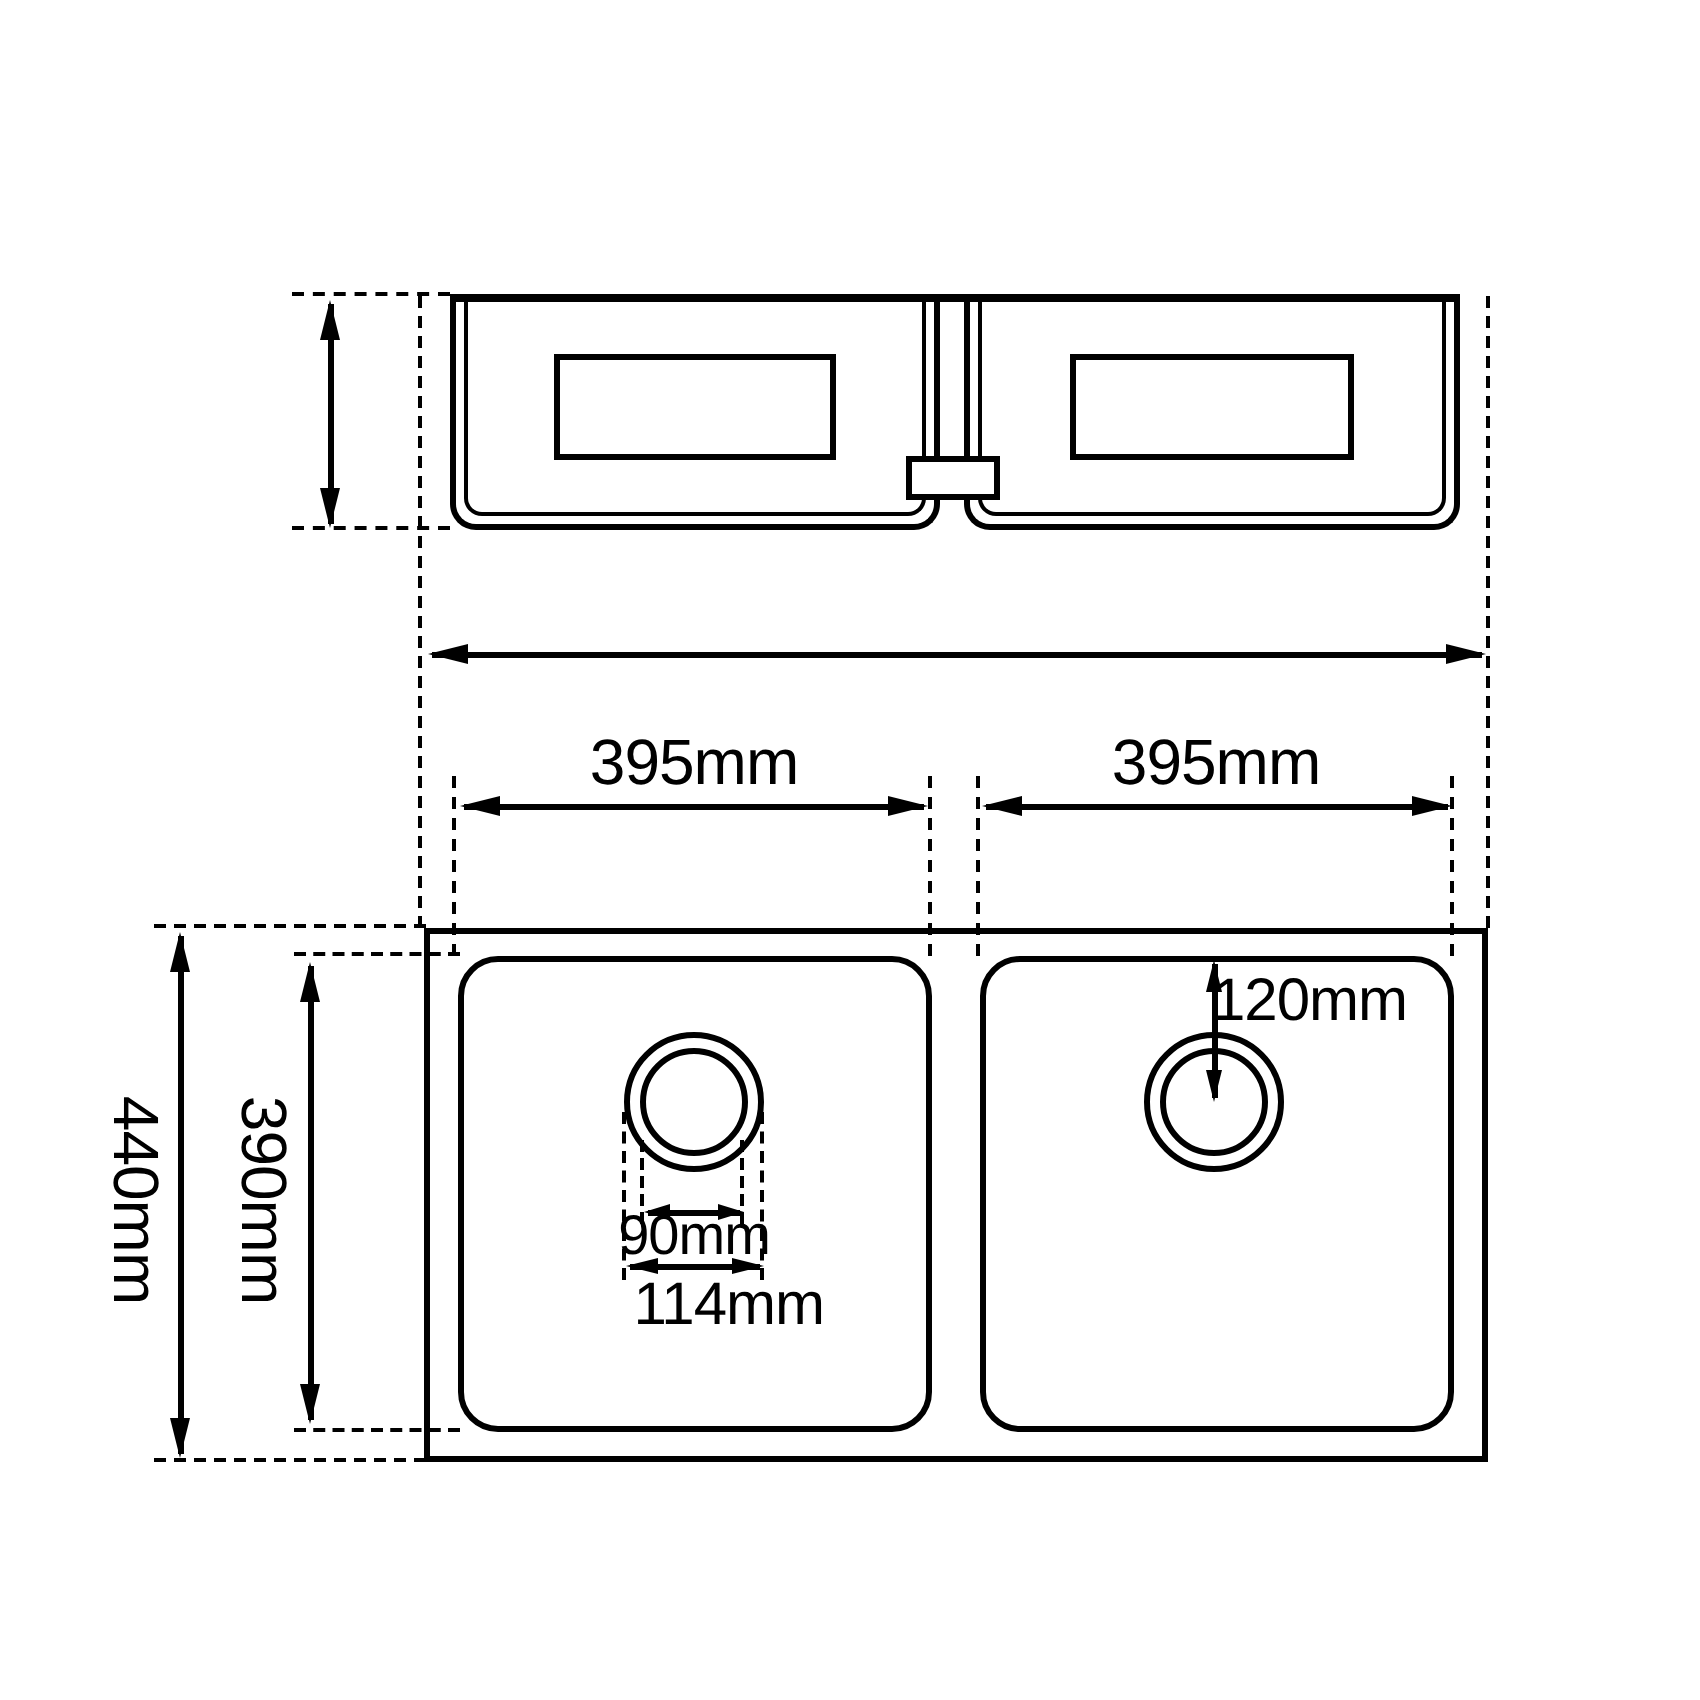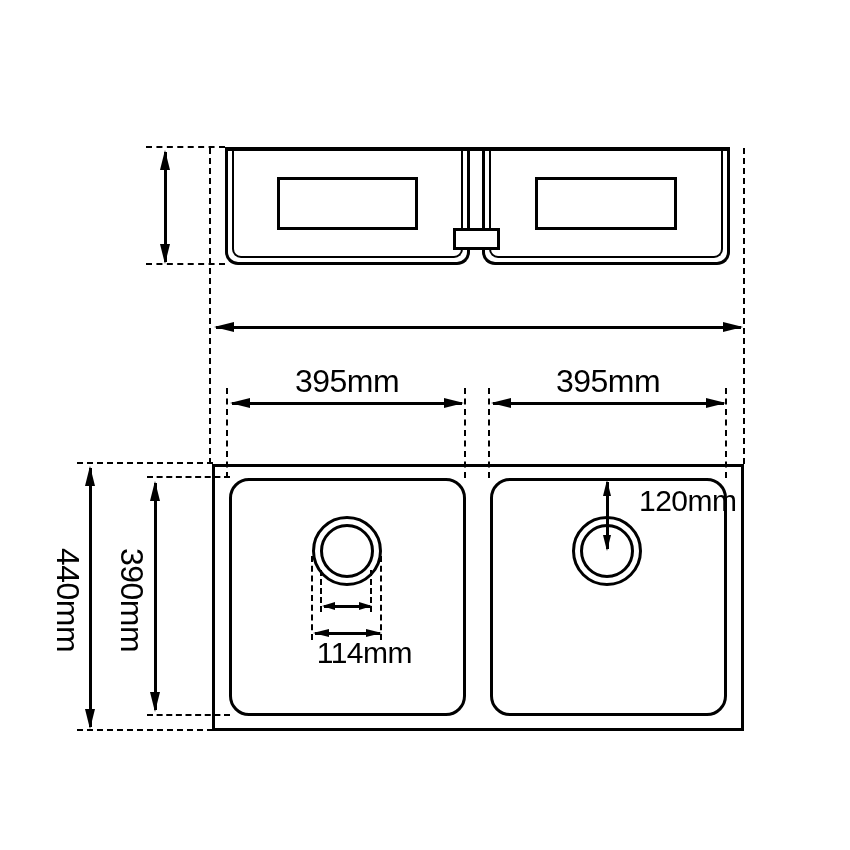--- a/index.html
+++ b/index.html
@@ -130,16 +130,17 @@
   <div class="arr-h md" style="left:313px;top:628px;width:69px;">
     <i class="shaft"></i>
       <i class="head-l"></i>
       <i class="head-r"></i>
   </div>
 
   <div class="lbl" style="left:267px;top:365px;width:160px;">395mm</div>
   <div class="lbl" style="left:528px;top:365px;width:160px;">395mm</div>
   <div class="lbl rot90" style="left:13px;top:584px;width:110px;">440mm</div>
   <div class="lbl rot90" style="left:77px;top:584px;width:110px;">390mm</div>
-  <div class="lbl-md ta-l" style="left:639px;top:486px;width:130px;">120mm</div>
+  <div class="lbl-md ta-l" style="left:606px;top:486px;width:130px;">120mm</div>
+  <div class="lbl-sm" style="left:287px;top:604px;width:120px;">90mm</div>
   <div class="lbl-md" style="left:282px;top:638px;width:130px;">114mm</div>
 
 </div>
 
 </body></html>

